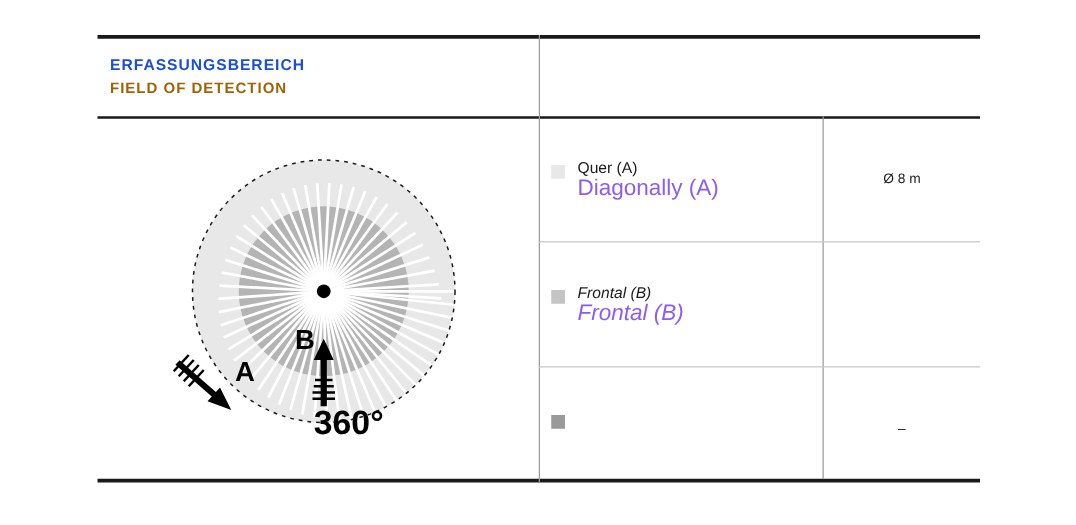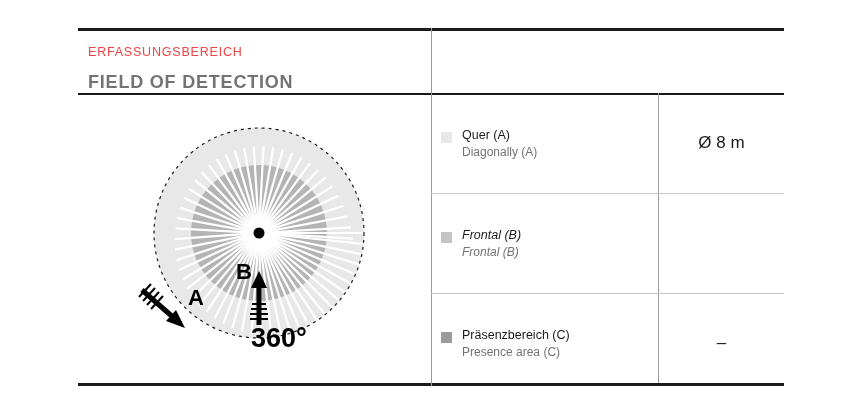--- a/index.html
+++ b/index.html
@@ -71,32 +71,32 @@
   
   .col-head {
     position: absolute;
     top: 16px;
   }
   .col-head.left  { left: 10px; }
   .col-head.right { left: 363px; }
 
   .head-de {
     font-size: 12.5px;
-    font-weight: normal;
-    letter-spacing: 0.8px;
-    color: #ef4444;
-    line-height: 16px;
-  }
-  .head-en {
-    font-size: 18px;
     font-weight: bold;
     letter-spacing: 0.8px;
-    color: #737373;
+    color: #1d4ed8;
     line-height: 16px;
-    margin-top: 14px;
+  }
+  .head-en {
+    font-size: 12px;
+    font-weight: bold;
+    letter-spacing: 0.8px;
+    color: #a16207;
+    line-height: 16px;
+    margin-top: 2px;
   }
 
   
   .diagram {
     position: absolute;
     left: 16px;
     top: 75px;
     width: 330px;
     height: 275px;
   }
@@ -122,33 +122,33 @@
     flex: 0 0 auto;
     position: relative;
     top: -6px;
   }
   .legend-text { line-height: 16px; }
   .legend-de {
     font-size: 12.5px;
     color: #1a1a1a;
   }
   .legend-en {
-    font-size: 12px;
-    color: #737373;
+    font-size: 18px;
+    color: #8b5cf6;
   }
 
   .value-cell {
     position: absolute;
     left: 581px;
     width: 125px;
     height: 100px;
     display: flex;
     align-items: center;
     justify-content: center;
-    font-size: 17px;
+    font-size: 11px;
     color: #1a1a1a;
   }
   .value-cell.r0 { top: 65px; }
   .value-cell.r1 { top: 165px; }
   .value-cell.r2 { top: 265px; }
 </style>
 </head>
 <body>
 
 <div class="sheet">
@@ -285,20 +285,16 @@
   <div class="legend-row r1">
     <span class="swatch" style="background:#c4c4c4"></span>
     <span class="legend-text">
       <span class="legend-de">Frontal (B)</span><br>
       <span class="legend-en">Frontal (B)</span>
     </span>
   </div>
 
   <div class="legend-row r2">
     <span class="swatch" style="background:#9a9a9a"></span>
-    <span class="legend-text">
-      <span class="legend-de">Präsenzbereich (C)</span><br>
-      <span class="legend-en">Presence area (C)</span>
-    </span>
   </div>
   <div class="value-cell r2">–</div>
 
 </div>
 
 </body></html>

